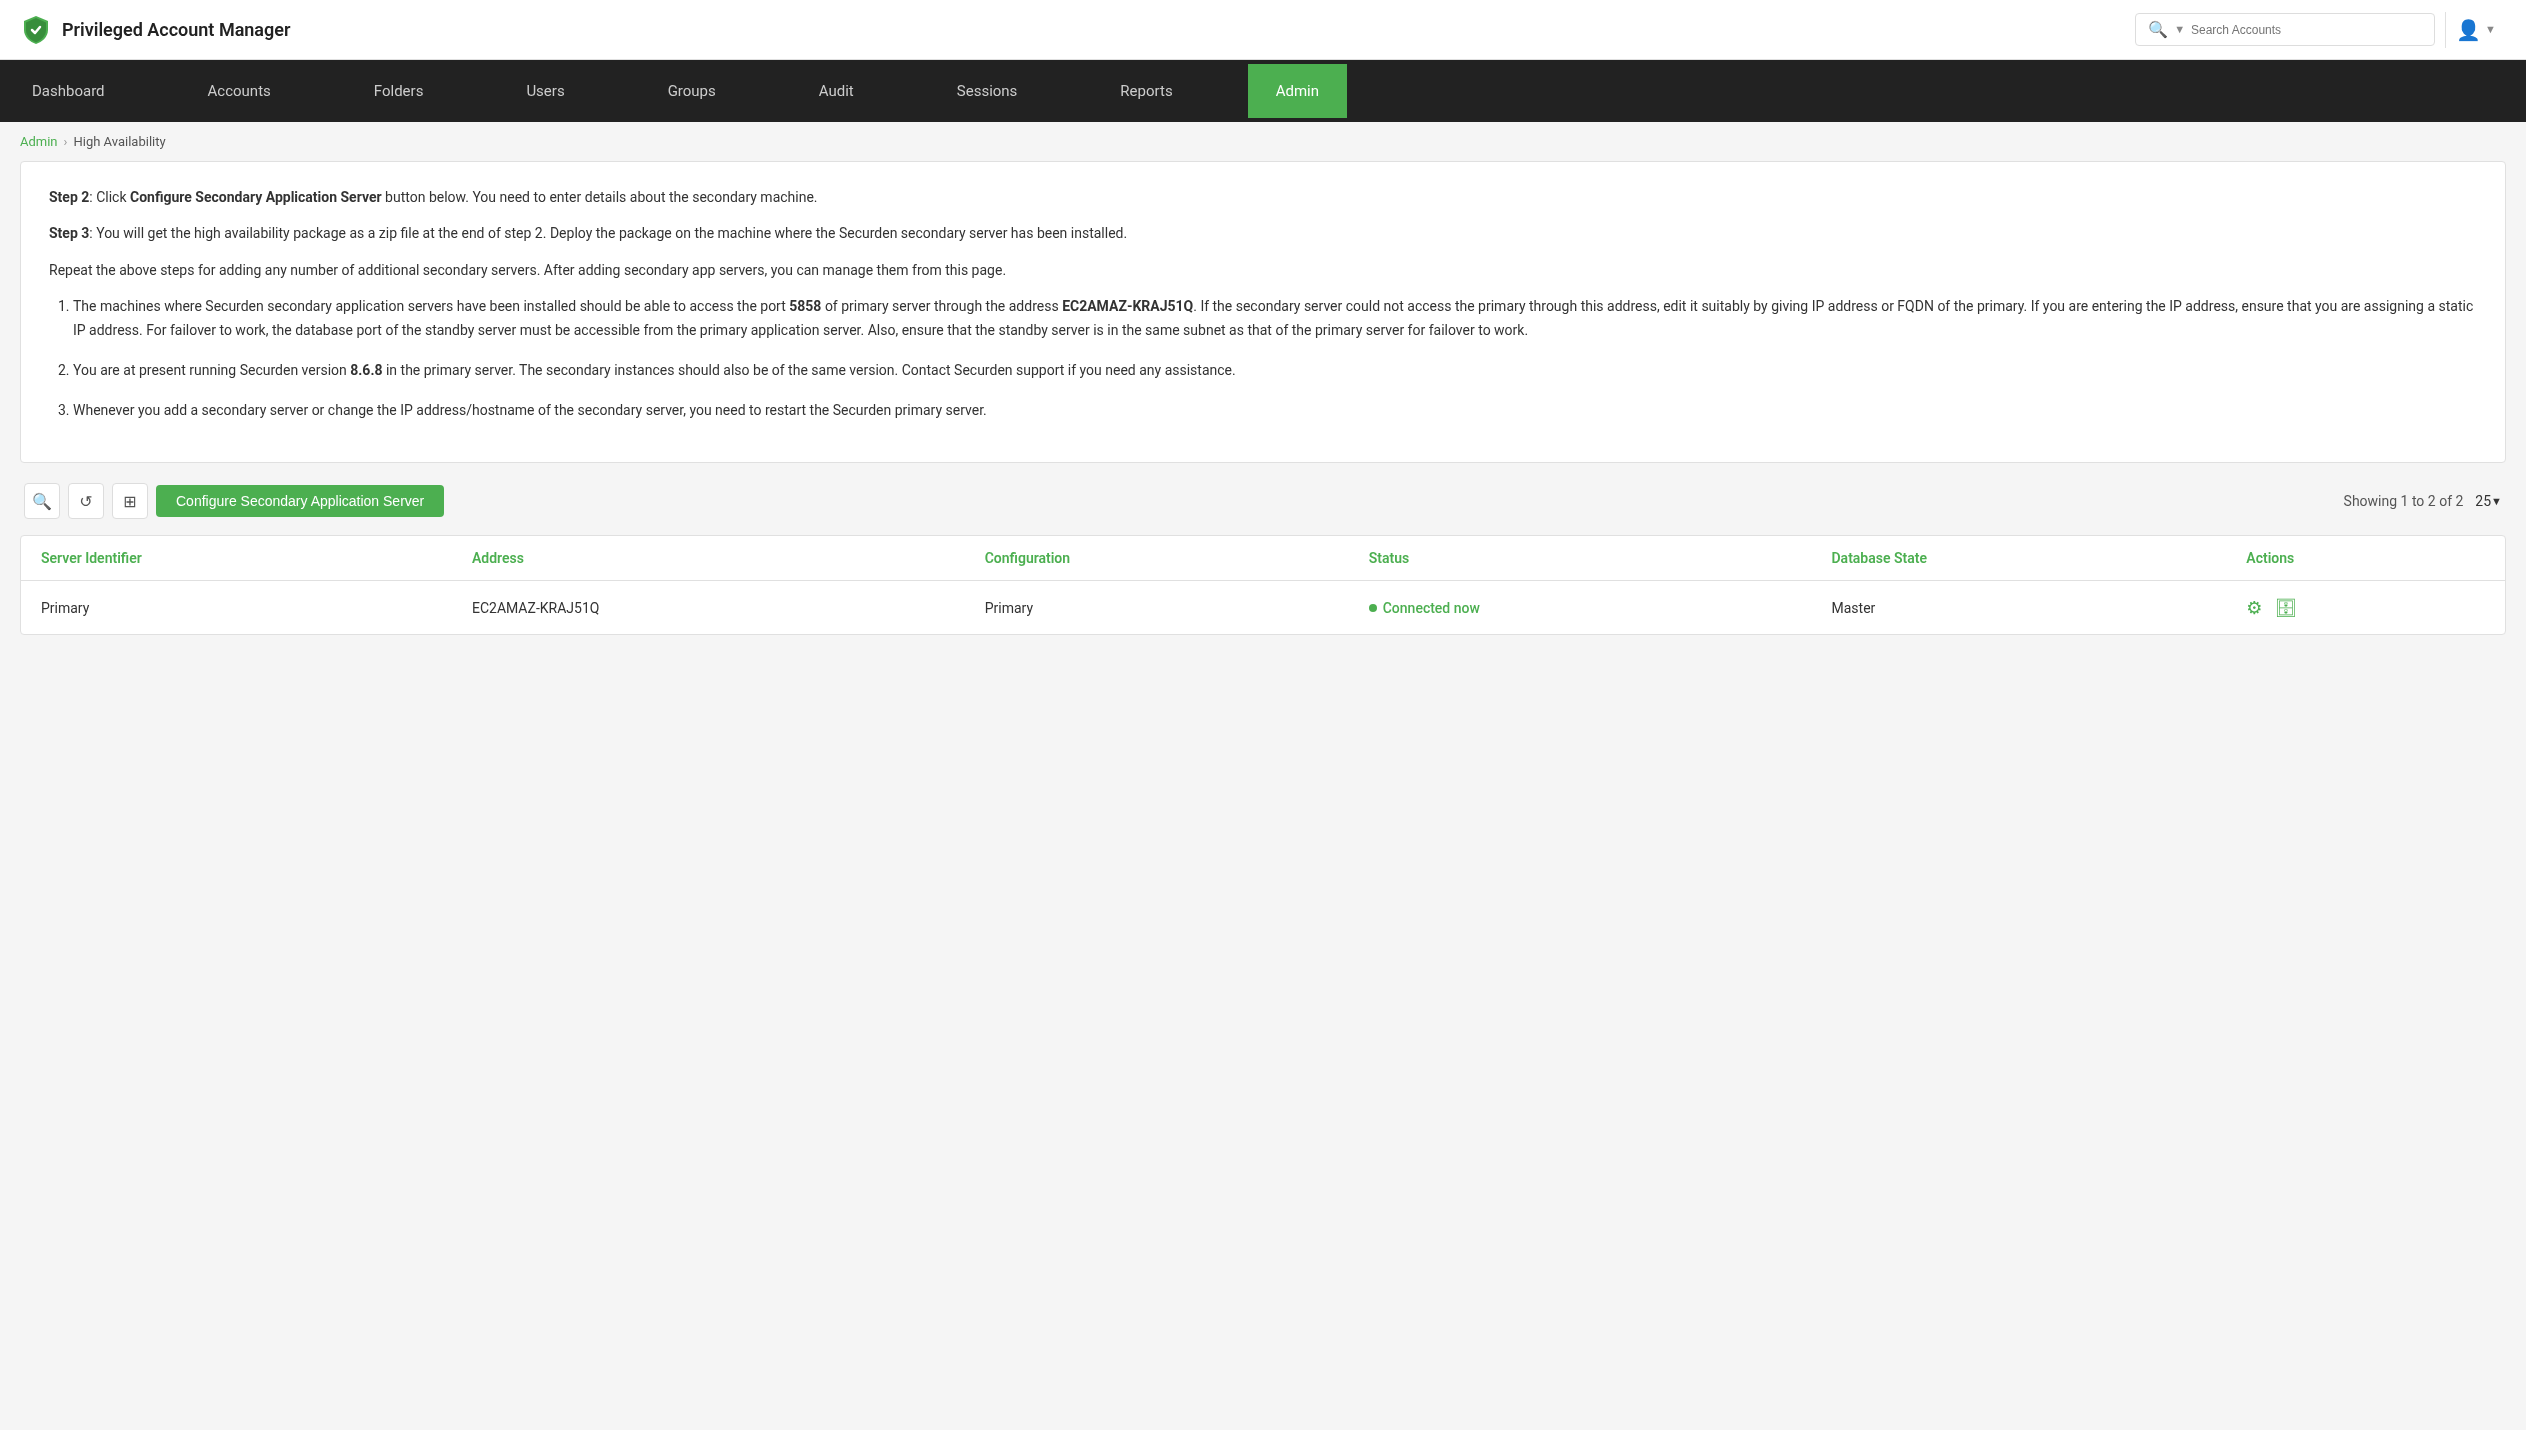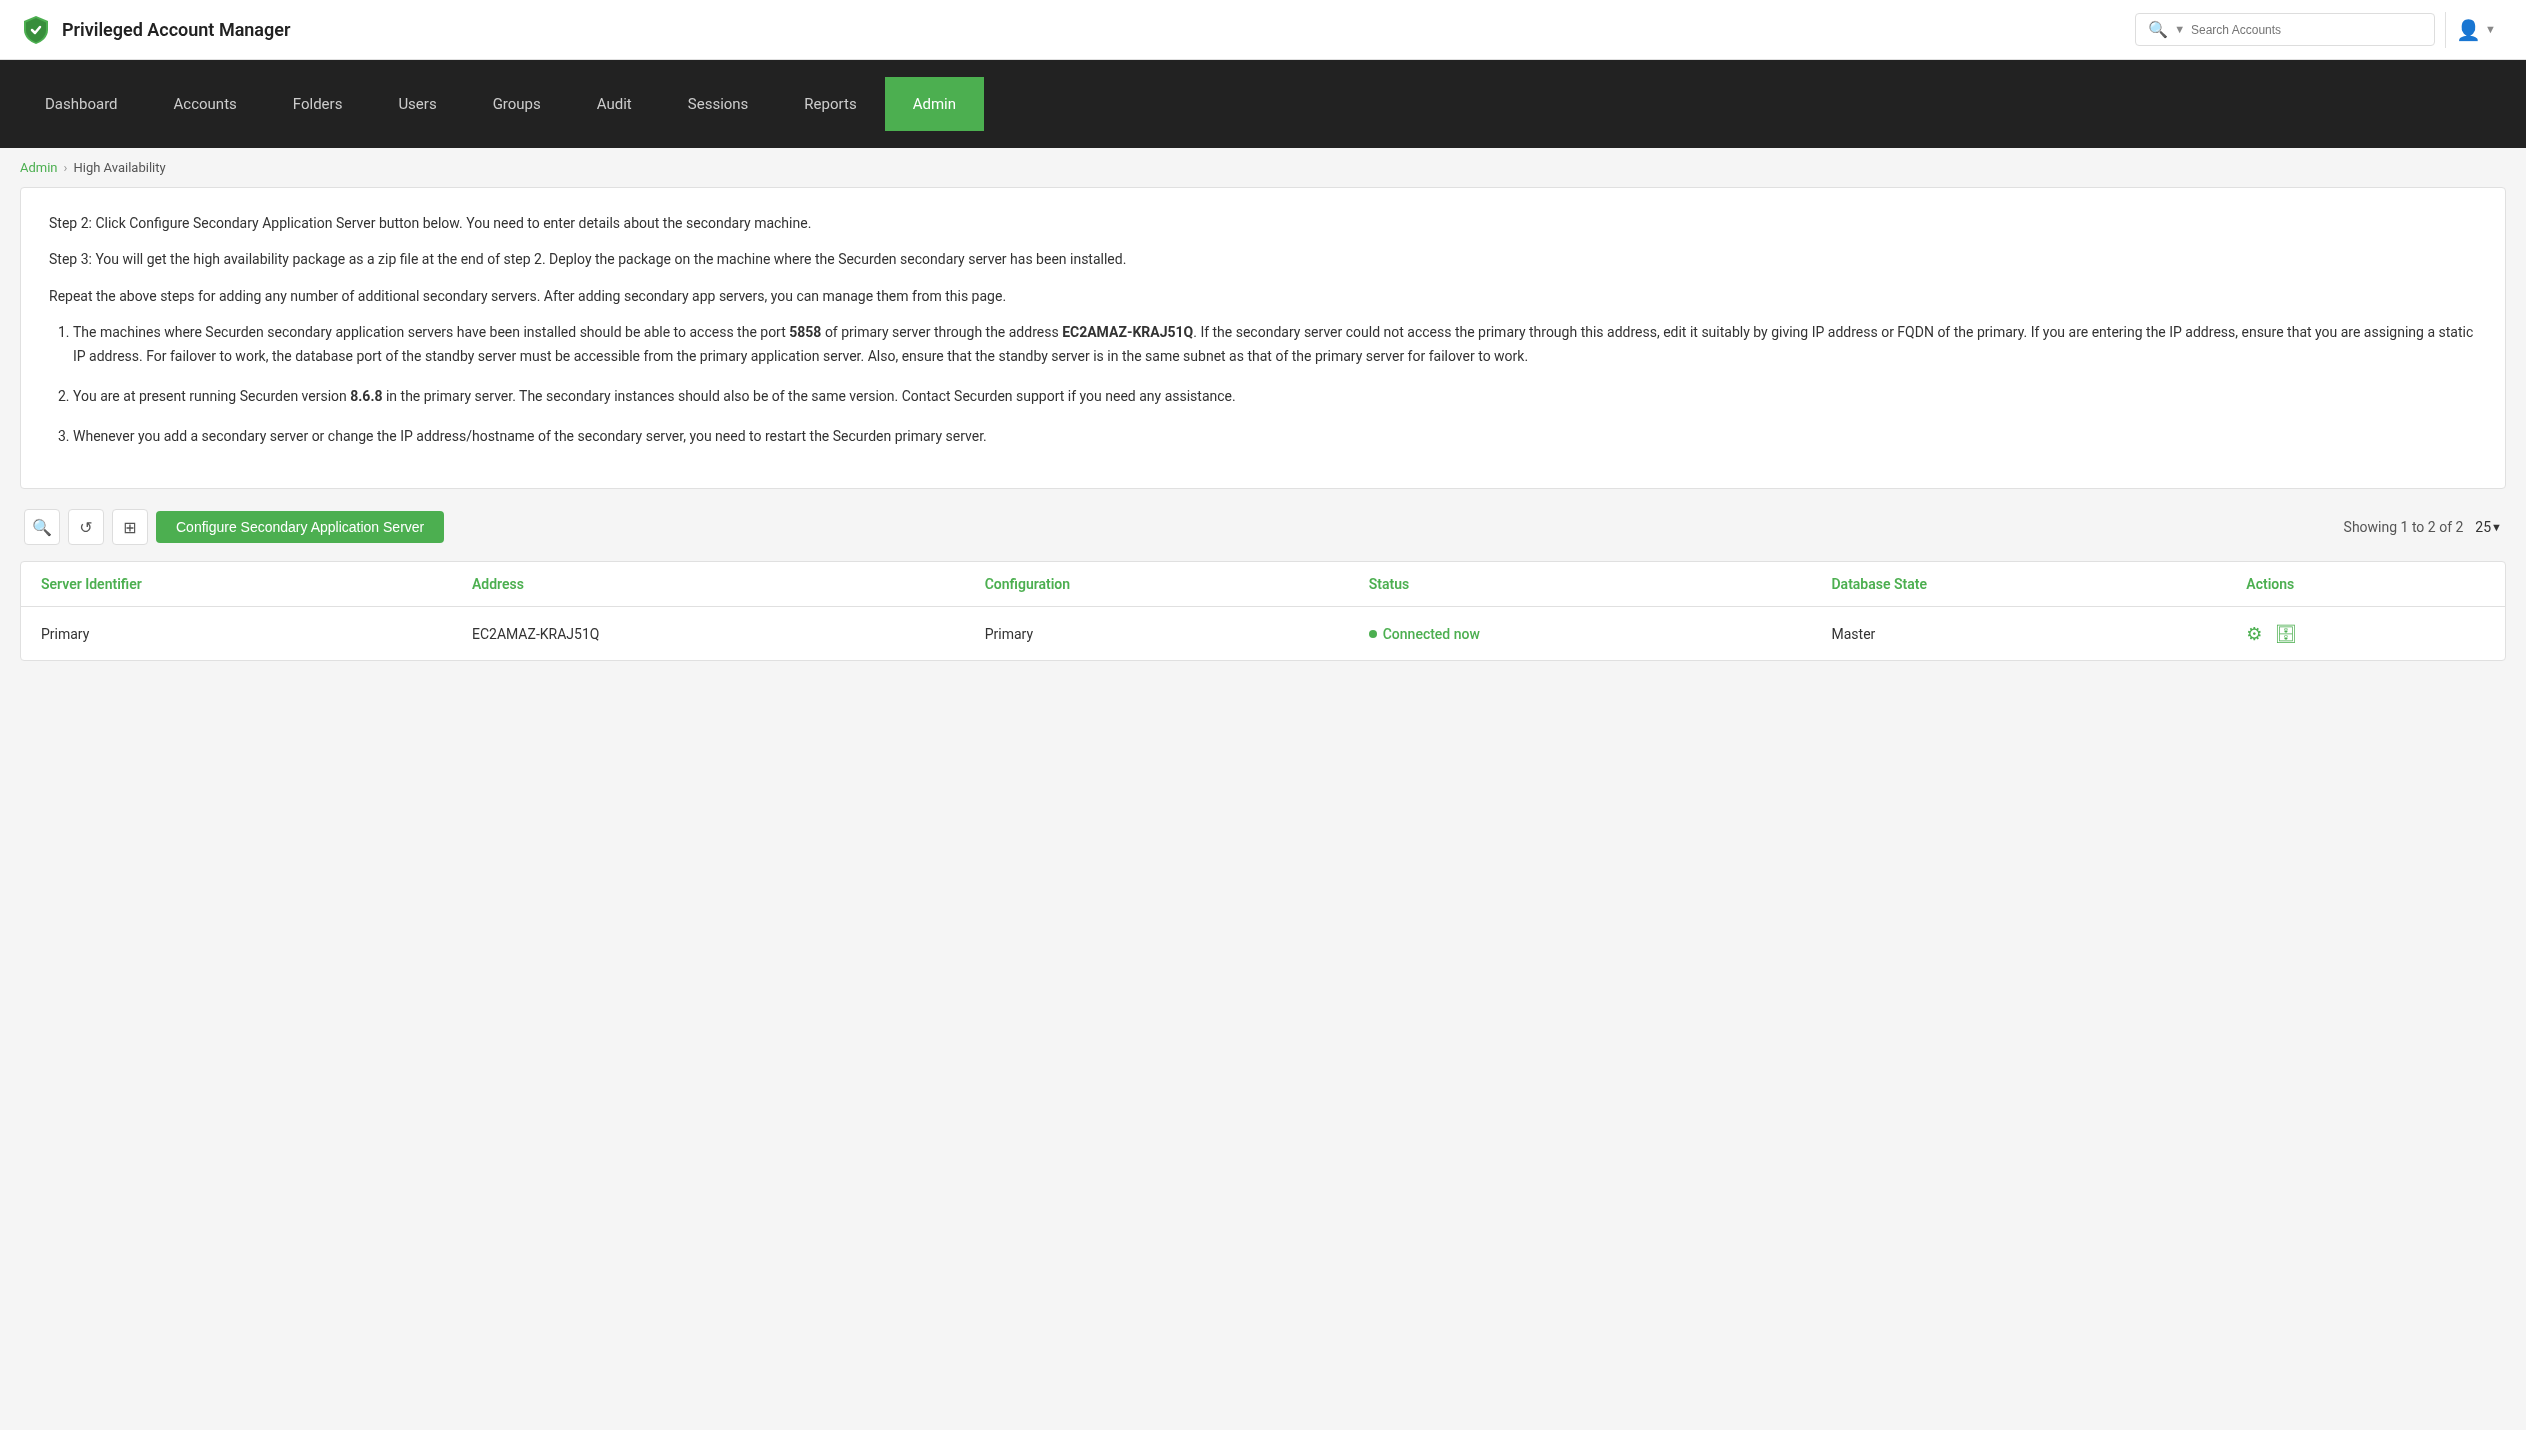--- a/index.html
+++ b/index.html
@@ -54,21 +54,22 @@
       gap: 4px;
       cursor: pointer;
       padding: 6px 10px;
       border-left: 1px solid #e0e0e0;
     }
 
     
     .nav {
       display: flex;
       background: #222;
-      padding: 17px;
+      padding: 4px;
+      gap: 47px;
     }
     .nav-item {
       padding: 18px 28px;
       color: #ccc;
       cursor: pointer;
       font-size: 15px;
       white-space: nowrap;
       transition: background 0.2s;
     }
     .nav-item.active {
@@ -97,21 +98,21 @@
 
     
     .info-box {
       background: #fff;
       border: 1px solid #e0e0e0;
       border-radius: 4px;
       padding: 24px 28px;
       margin-bottom: 20px;
     }
     .step-text { margin-bottom: 14px; line-height: 1.6; font-size: 14px; color: #333; }
-    .step-text strong { font-weight: 400; }
+    .step-text strong { font-weight: 700; }
     .important-note { color: #c0392b; font-weight: 600; margin-bottom: 12px; font-size: 14px; }
     .note-list { margin-left: 24px; }
     .note-list li { margin-bottom: 16px; line-height: 1.7; font-size: 14px; color: #333; }
     .note-list li strong { font-weight: 700; }
 
     
     .toolbar {
       display: flex;
       align-items: center;
       gap: 8px;

